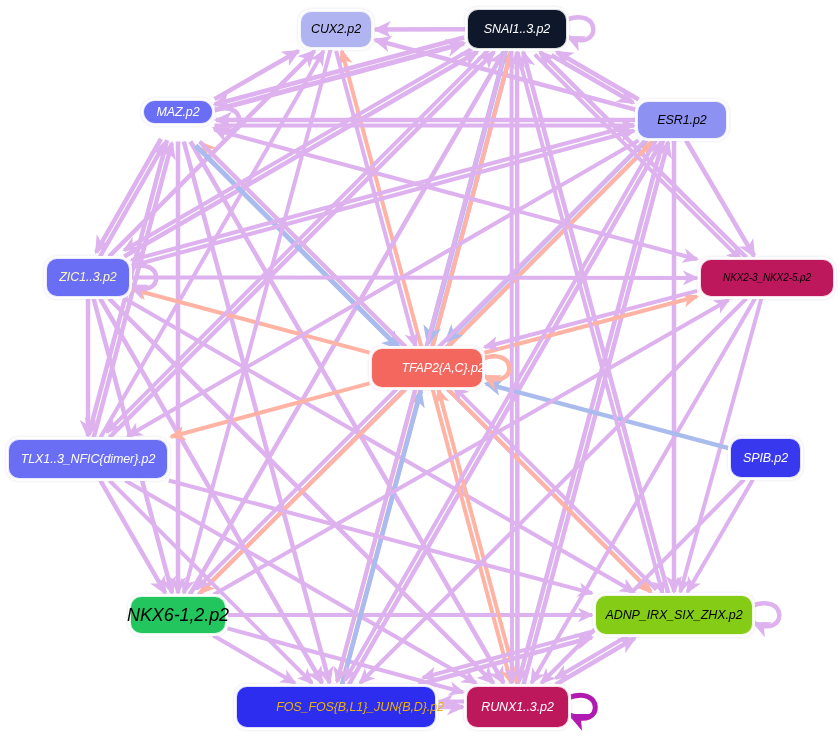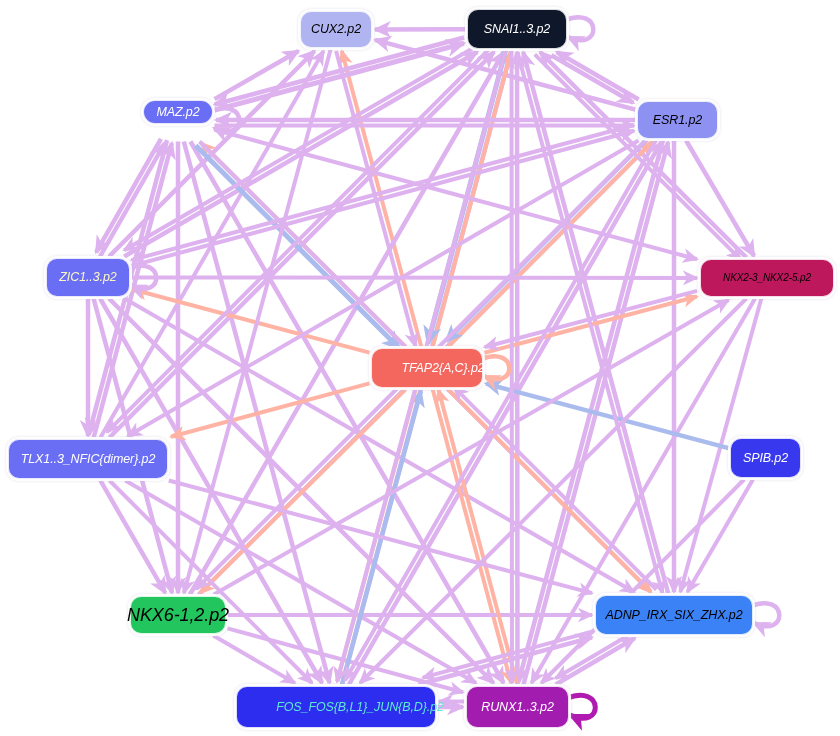--- a/index.html
+++ b/index.html
@@ -168,44 +168,44 @@
   <div id="node-layer">
       <div class="node" style="left: 300px; top: 11px; width: 72px; height: 37px; background: rgb(176, 180, 240); color: rgb(0, 0, 0); font-size: 12.5px;">
         <span class="node-label">CUX2.p2</span>
       </div>
       <div class="node" style="left: 467px; top: 9px; width: 100px; height: 40px; background: #0f172a; color: rgb(255, 255, 255); font-size: 12.5px;">
         <span class="node-label">SNAI1..3.p2</span>
       </div>
       <div class="node" style="left: 143px; top: 100px; width: 70px; height: 24px; background: rgb(106, 110, 244); color: rgb(255, 255, 255); font-size: 12.5px; border-radius: 16px;">
         <span class="node-label">MAZ.p2</span>
       </div>
-      <div class="node" style="left: 637px; top: 101px; width: 81px; height: 38px; background: rgb(141, 145, 242); color: rgb(0, 0, 0); font-size: 12.5px;">
+      <div class="node" style="left: 637px; top: 101px; width: 90px; height: 38px; background: rgb(141, 145, 242); color: rgb(0, 0, 0); font-size: 12.5px;">
         <span class="node-label">ESR1.p2</span>
       </div>
       <div class="node" style="left: 46px; top: 258px; width: 84px; height: 39px; background: rgb(106, 110, 244); color: #fef9c3; font-size: 12.5px;">
         <span class="node-label">ZIC1..3.p2</span>
       </div>
       <div class="node" style="left: 700px; top: 259px; width: 134px; height: 38px; background: #be185d; color: rgb(0, 0, 0); font-size: 10px;">
         <span class="node-label">NKX2-3_NKX2-5.p2</span>
       </div>
       <div class="node" style="left: 371px; top: 348px; width: 112px; height: 40px; background: rgb(244, 103, 95); color: rgb(255, 255, 255); font-size: 12.5px; padding-left: 32px;">
         <span class="node-label">TFAP2{A,C}.p2</span>
       </div>
       <div class="node" style="left: 8px; top: 439px; width: 160px; height: 40px; background: rgb(106, 110, 244); color: rgb(255, 255, 255); font-size: 12.5px;">
         <span class="node-label">TLX1..3_NFIC{dimer}.p2</span>
       </div>
       <div class="node" style="left: 730px; top: 438px; width: 71px; height: 40px; background: rgb(56, 56, 238); color: rgb(255, 255, 255); font-size: 12.5px;">
         <span class="node-label">SPIB.p2</span>
       </div>
       <div class="node" style="left: 130px; top: 596px; width: 96px; height: 38px; background: #22c55e; color: rgb(0, 0, 0); font-size: 18px;">
         <span class="node-label">NKX6-1,2.p2</span>
       </div>
-      <div class="node" style="left: 595px; top: 595px; width: 158px; height: 40px; background: #3b82f6; color: rgb(0, 0, 0); font-size: 12.5px;">
+      <div class="node" style="left: 595px; top: 595px; width: 158px; height: 40px; background: #84cc16; color: rgb(0, 0, 0); font-size: 12.5px;">
         <span class="node-label">ADNP_IRX_SIX_ZHX.p2</span>
       </div>
-      <div class="node" style="left: 236px; top: 686px; width: 200px; height: 42px; background: rgb(45, 45, 240); color: #5eead4; font-size: 12.5px; padding-left: 48px;">
+      <div class="node" style="left: 236px; top: 686px; width: 200px; height: 42px; background: rgb(45, 45, 240); color: #eab308; font-size: 12.5px; padding-left: 48px;">
         <span class="node-label">FOS_FOS{B,L1}_JUN{B,D}.p2</span>
       </div>
-      <div class="node" style="left: 466px; top: 686px; width: 103px; height: 42px; background: #a21caf; color: rgb(255, 255, 255); font-size: 12.5px;">
+      <div class="node" style="left: 466px; top: 686px; width: 103px; height: 42px; background: #be185d; color: rgb(255, 255, 255); font-size: 12.5px;">
         <span class="node-label">RUNX1..3.p2</span>
       </div>
     </div>
 </div>
 
 </body></html>

